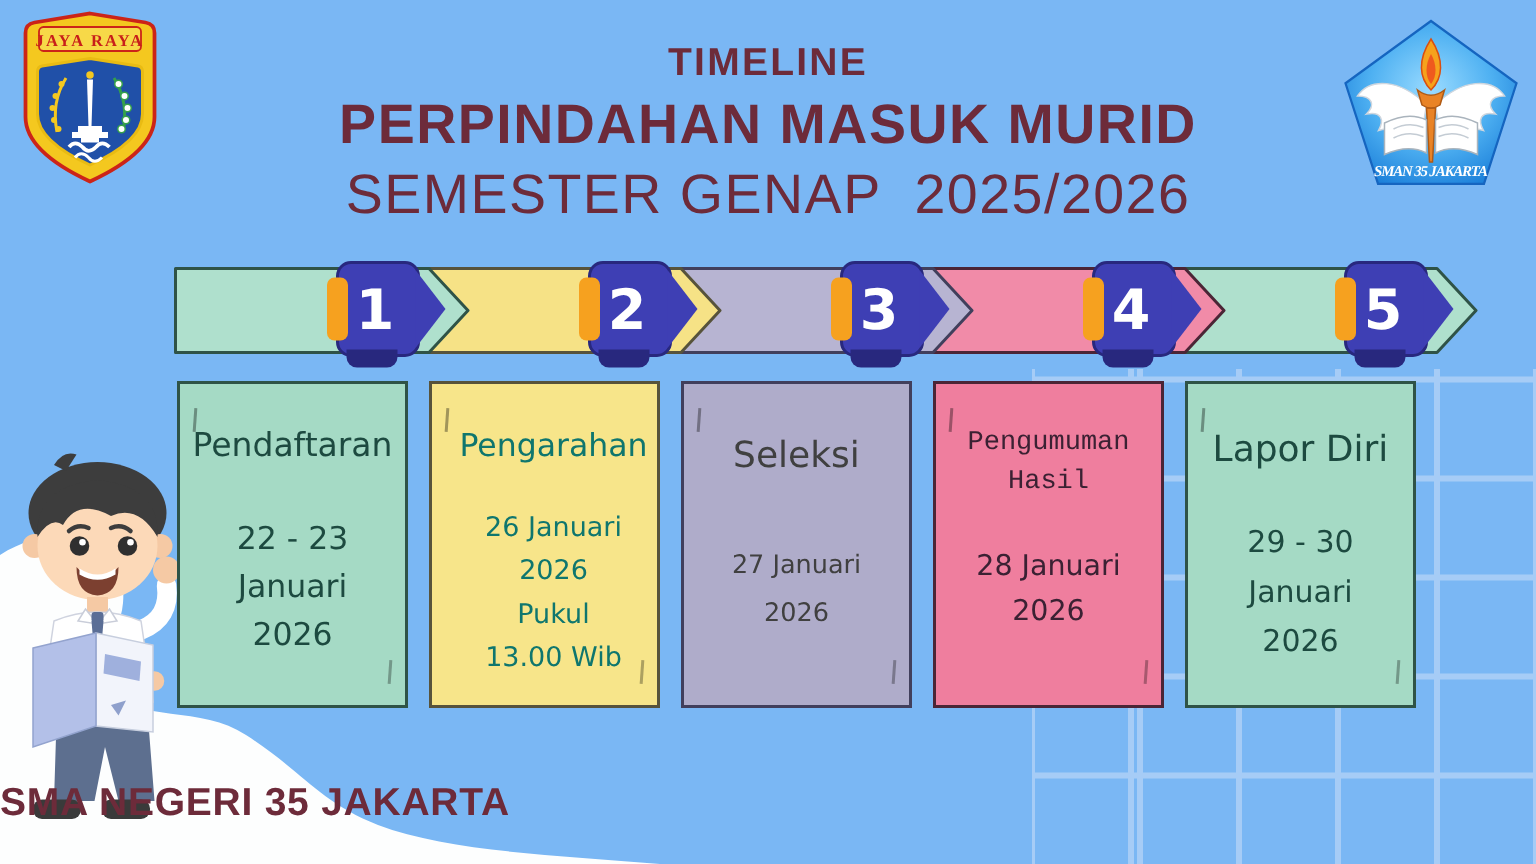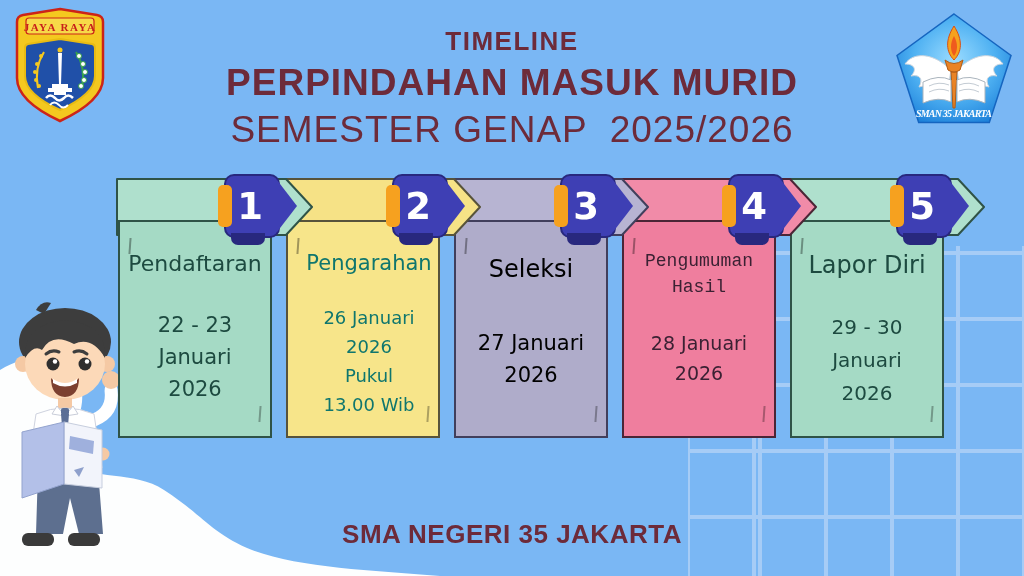--- a/index.html
+++ b/index.html
@@ -22,47 +22,47 @@
   .title-block{ position:absolute; top:26px; left:0; width:100%; text-align:center; z-index:2; color:var(--maroon,#6d2b3a);}
   .kicker{ font-size:26px; font-weight:bold; letter-spacing:1.5px; }
   .h1{ font-size:37px; font-weight:bold; letter-spacing:1px; margin-top:6px; line-height:1.08; }
   .h2{ font-size:37px; font-weight:normal; letter-spacing:1px; margin-top:7px; line-height:1.08; white-space:pre; }
   
   .logo-left{ position:absolute; left:14px; top:6px; z-index:2; }
   .logo-right{ position:absolute; left:893px; top:10px; z-index:2; }
   
   .boy{ position:absolute; left:8px; top:302px; z-index:2; }
   
-  .footer{ position:absolute; top:519px; left:0; width:100%; text-align:center; z-index:2;
+  .footer{ position:absolute; top:519px; left:0; width:100%; text-align:left; z-index:2;
     font-size:26px; font-weight:bold; letter-spacing:0.5px; color:var(--maroon,#6d2b3a); }
   
   .cards{ position:absolute; left:118px; top:178px; display:flex; gap:14px; z-index:3; }
   .card{ position:relative; width:154px; }
   .band{ position:absolute; left:-2px; top:0; }
   .badge{ position:absolute; left:106px; top:-4px; width:56px; height:64px; z-index:30;
     background:var(--badge,#3e3fb4); border:2px solid var(--badge-dark,#28287e); border-radius:10px; box-sizing:border-box;}
   .badge .tip{ position:absolute; left:100%; margin-left:-1px; top:4px; width:0; height:0;
     border-top:26px solid transparent; border-bottom:26px solid transparent; border-left:20px solid var(--badge,#3e3fb4); }
   .badge .undertab{ position:absolute; left:5px; right:13px; bottom:-9px; height:12px;
     background:var(--badge-dark,#28287e); border-radius:0 0 7px 7px; z-index:-1; }
   .badge .obar{ position:absolute; left:-8px; top:9px; width:14px; height:42px;
     background:var(--orange,#f6a11f); border-radius:5px; }
   .badge .num{ display:flex; width:100%; height:100%; align-items:center; justify-content:center;
     padding-right:4px; box-sizing:border-box; color:#fff; font-family:"DejaVu Sans",sans-serif; font-weight:bold; font-size:37px; }
-  .body{ position:relative; margin-top:42px; height:214px; border:2px solid #333; box-sizing:content-box;
+  .body{ position:relative; margin-top:76px; height:214px; border:2px solid #333; box-sizing:content-box;
     display:flex; flex-direction:column; align-items:center; text-align:center;
     font-family:"DejaVu Sans",sans-serif; }
   .body::before{ content:""; position:absolute; left:9px; top:16px; width:2px; height:16px; background:rgba(0,0,0,.35); transform:rotate(4deg); }
   .body::after{ content:""; position:absolute; right:9px; bottom:14px; width:2px; height:16px; background:rgba(0,0,0,.3); transform:rotate(4deg); }
   .ctitle{ margin-top:28px; font-size:22px; line-height:27px; }
   .dates{ margin-top:32px; font-size:21px; line-height:32px; }
   .card:nth-child(2) .ctitle{ font-size:21px; }
   .card:nth-child(2) .dates{ margin-top:26px; font-size:18px; line-height:29px; }
   .card:nth-child(3) .ctitle{ margin-top:34px; font-size:24px; }
-  .card:nth-child(3) .dates{ margin-top:44px; font-size:21px; }
+  .card:nth-child(3) .dates{ margin-top:44px; font-size:17px; }
   .card:nth-child(4) .ctitle{ margin-top:26px; font-size:18px; line-height:26px;font-family:Liberation Mono, monospace; }
   .card:nth-child(4) .dates{ margin-top:28px; font-size:19px; line-height:30px; }
   .card:nth-child(5) .ctitle{ margin-top:30px; font-size:24px; }
   .card:nth-child(5) .dates{ margin-top:32px; font-size:20px; line-height:33px; }
 </style>
 </head>
 <body>
 
 <div class="stage">
 
@@ -203,21 +203,21 @@
       <div class="card" style="z-index: 8;">
         <svg class="band" width="198" height="58" viewBox="0 0 198 58">
           <polygon points="1,1 170,1 196,29 170,57 1,57 21,29" fill="#b7b4d2" stroke="#413f5c" stroke-width="2" stroke-linejoin="round"></polygon>
         </svg>
         <div class="badge">
           <span class="undertab"></span>
           <span class="tip"></span>
           <span class="obar"></span>
           <span class="num" style="color: rgb(255, 255, 255);">3</span>
         </div>
-        <div class="body" style="background: rgb(175, 172, 202); border-color: rgb(65, 63, 92); color: #000000;">
+        <div class="body" style="background: rgb(175, 172, 202); border-color: rgb(65, 63, 92); color: #404040;">
           <div class="ctitle">
             <div>Seleksi</div>
           </div>
           <div class="dates">
             <div>27 Januari</div>
             <div>2026</div>
           </div>
         </div>
       </div>
       <div class="card" style="z-index: 7;">

